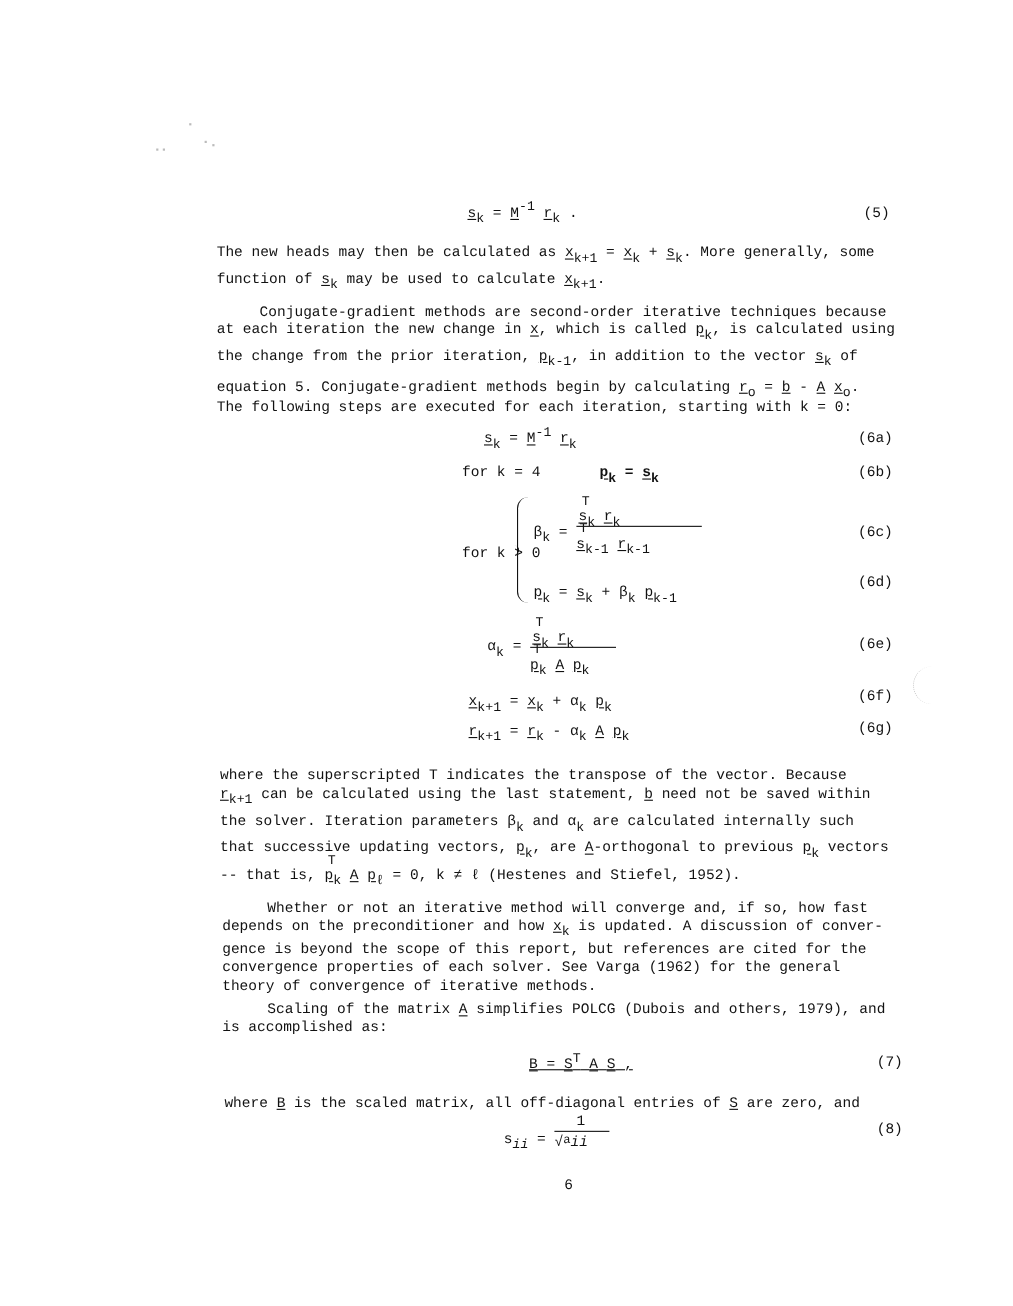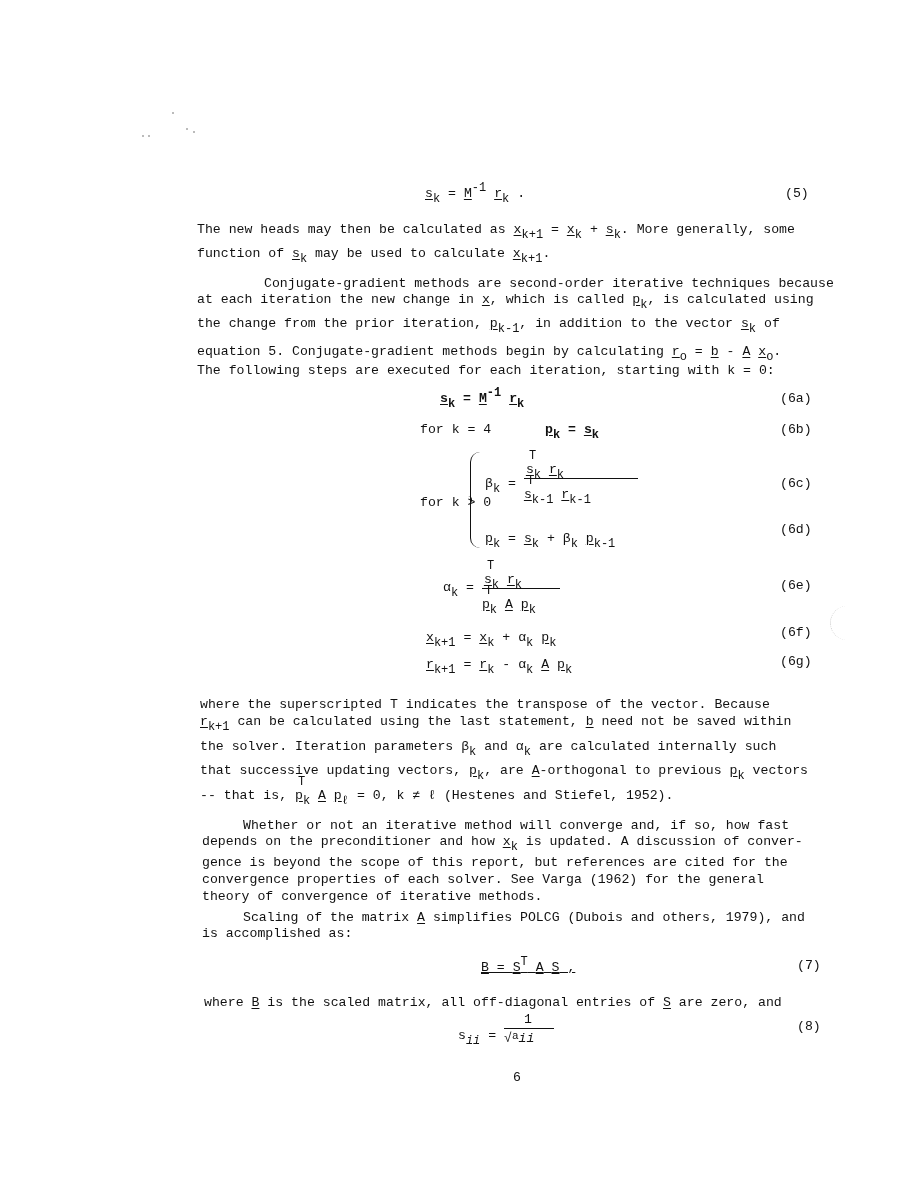--- a/index.html
+++ b/index.html
@@ -41,37 +41,37 @@
 </div>
 <div class="eqno" style="top:186px;left:785px;">(5)</div>
 
 <div class="abs" style="left:197px;top:222px;">
   <span>The new heads may then be calculated as </span><span class="u">x</span><sub>k+1</sub><span> = </span><span class="u">x</span><sub>k</sub><span> + </span><span class="u">s</span><sub>k</sub><span>.  More generally, some</span>
 </div>
 <div class="abs" style="left:197px;top:246px;">
   <span>function of </span><span class="u">s</span><sub>k</sub><span> may be used to calculate </span><span class="u">x</span><sub>k+1</sub>.
 </div>
 
-<div class="abs" style="left:236px;top:276px;margin-left:28px;">
+<div class="abs" style="left:236px;top:276px;">
   <span>Conjugate-gradient methods are second-order iterative techniques because</span>
 </div>
 <div class="abs" style="left:197px;top:292px;">
   <span>at each iteration the new change in </span><span class="u">x</span><span>, which is called </span><span class="u">p</span><sub>k</sub><span>, is calculated using</span>
 </div>
 <div class="abs" style="left:197px;top:316px;">
   <span>the change from the prior iteration, </span><span class="u">p</span><sub>k-1</sub><span>, in addition to the vector </span><span class="u">s</span><sub>k</sub><span> of</span>
 </div>
 <div class="abs" style="left:197px;top:344px;">
   <span>equation 5.  Conjugate-gradient methods begin by calculating </span><span class="u">r</span><sub>o</sub><span> = </span><span class="u">b</span><span> - </span><span class="u">A</span>&nbsp;<span class="u">x</span><sub>o</sub>.
 </div>
 <div class="abs" style="left:197px;top:363px;">
   <span>The following steps are executed for each iteration, starting with k = 0:</span>
 </div>
 
-<div class="abs" style="left:440px;top:391px;font-weight:bold;">
+<div class="abs" style="left:440px;top:391px;">
   <span class="u">s</span><sub>k</sub><span> = </span><span class="u">M</span><sup>-1</sup>&nbsp;<span class="u">r</span><sub>k</sub>
 </div>
 <div class="eqno" style="top:391px;left:780px;">(6a)</div>
 
 <div class="abs" style="left:420px;top:422px;">for k = 4</div>
 <div class="abs" style="left:545px;top:422px;font-weight:bold;">
   <span class="u">p</span><sub>k</sub><span> = </span><span class="u">s</span><sub>k</sub>
 </div>
 <div class="eqno" style="top:422px;left:780px;">(6b)</div>
 

